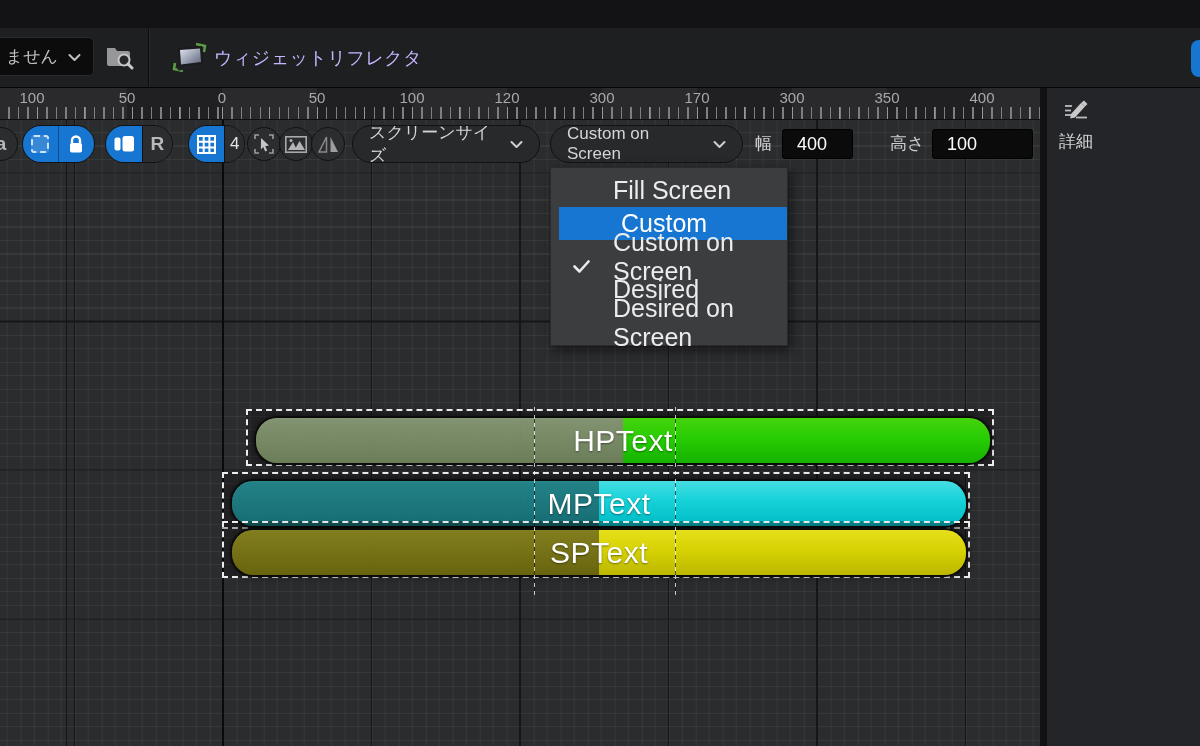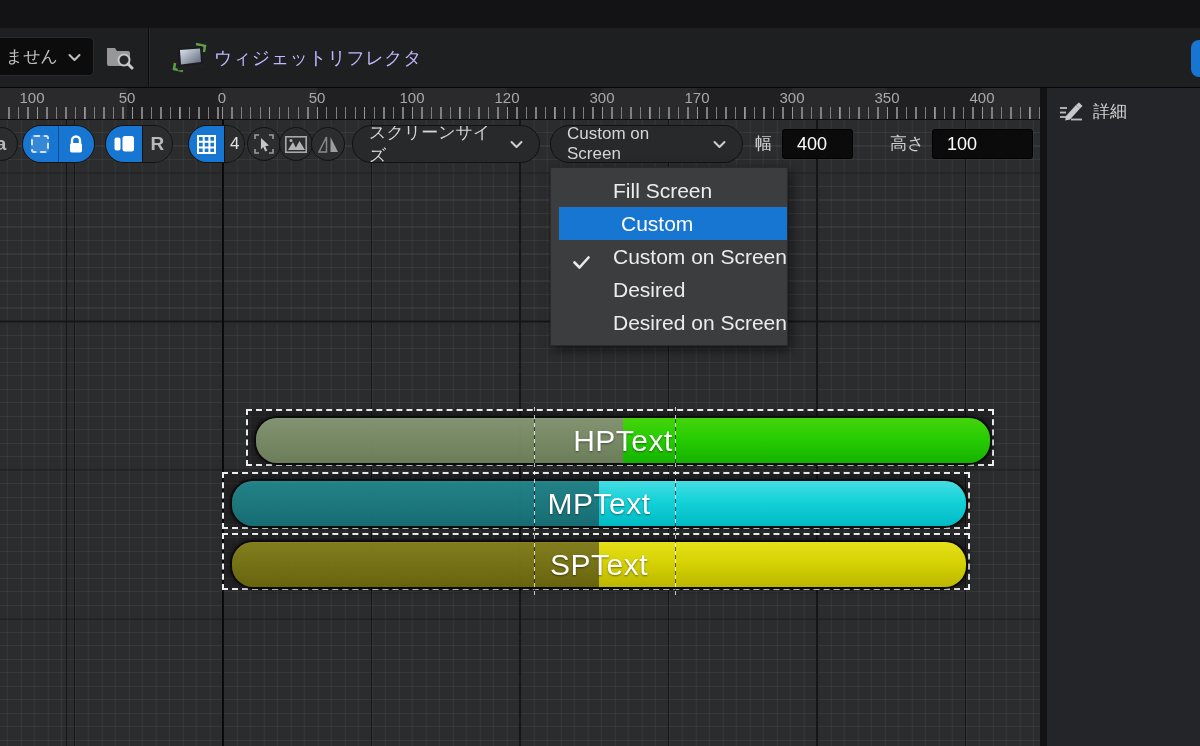--- a/index.html
+++ b/index.html
@@ -54,29 +54,29 @@
   
   .bar-row{position:absolute;left:222px;width:748px;height:57px;border:2px dashed #ededed;box-sizing:border-box;background:rgba(10,10,12,0.28);z-index:4;}
   .bar{position:absolute;left:6px;top:5px;width:734px;height:45px;border-radius:23px;border:2px solid #0b0b0b;overflow:hidden;box-shadow:0 0 7px rgba(0,0,0,0.55), inset 0 1px 1px rgba(255,255,255,0.22), inset 0 -3px 6px rgba(0,0,0,0.28);}
   .bar-left{position:absolute;left:0;top:0;height:100%;opacity:0.92;}
   .bar-right{position:absolute;top:0;height:100%;right:0;}
   .bar-label{position:absolute;left:0;top:0;width:100%;height:100%;display:flex;align-items:center;justify-content:center;color:#fff;font-size:30px;text-shadow:0 1px 2px rgba(0,0,0,0.45);letter-spacing:0.5px;}
   .guide-line{position:absolute;top:319px;width:1px;height:188px;z-index:5;background:repeating-linear-gradient(180deg,rgba(250,250,250,0.75) 0 4px,rgba(8,8,8,0.6) 4px 8px);}
 
   
   #size-mode-menu{position:absolute;left:550px;top:167px;width:238px;background:#3c3d3f;border:1px solid #2a2a2c;box-shadow:3px 4px 10px rgba(0,0,0,0.55);z-index:50;padding:6px 0;box-sizing:border-box;}
-  .menu-item{position:relative;height:33px;display:flex;align-items:center;color:#ececec;font-size:21px;padding-left:62px;box-sizing:border-box;}
+  .menu-item{position:relative;height:33px;display:flex;align-items:center;color:#ececec;font-size:25px;padding-left:62px;box-sizing:border-box;}
   .menu-item.highlighted{background:var(--accent,#1776d2);color:#fff;margin-left:8px;}
   .menu-check{position:absolute;left:22px;top:10px;visibility:hidden;}
   .menu-item.checked .menu-check{visibility:visible;}
 
   
   #panel-divider{position:absolute;left:1040px;top:88px;width:7px;height:658px;background:#121214;}
   #details-panel{position:absolute;left:1047px;top:88px;width:153px;height:658px;background:#242528;}
-  #details-header{position:absolute;left:12px;top:12px;display:flex;align-items:center;gap:10px;color:#d6d6d6;font-size:17px;}
+  #details-header{position:absolute;left:12px;top:12px;display:flex;align-items:center;gap:10px;color:#d6d6d6;font-size:17px;flex-direction:column;}
 </style>
 </head>
 <body>
 
 <div id="stage">
 
   <div id="top-strip"></div>
 
   <div id="main-toolbar">
     <div id="asset-dropdown">
@@ -143,21 +143,21 @@
       <div class="bar-label">HPText</div>
     </div>
   </div>
         <div class="bar-row" style="top: 384px;">
     <div class="bar">
       <div class="bar-left" style="width: 50%; background: linear-gradient(rgb(35, 139, 144), rgb(21, 115, 122));"></div>
       <div class="bar-right" style="width: 50%; background: linear-gradient(rgb(69, 221, 226), rgb(20, 210, 216) 45%, rgb(0, 186, 196));"></div>
       <div class="bar-label">MPText</div>
     </div>
   </div>
-        <div class="bar-row" style="top: 445px;">
+        <div class="bar-row" style="top: 433px;">
     <div class="bar">
       <div class="bar-left" style="width: 50%; background: linear-gradient(rgb(138, 134, 30), rgb(110, 106, 12));"></div>
       <div class="bar-right" style="width: 50%; background: linear-gradient(rgb(230, 224, 26), rgb(214, 210, 4) 45%, rgb(188, 183, 0));"></div>
       <div class="bar-label">SPText</div>
     </div>
   </div>
       </div>
 
     <div id="designer-toolbar">
       <div class="circle-btn" style="left:-16px;">

